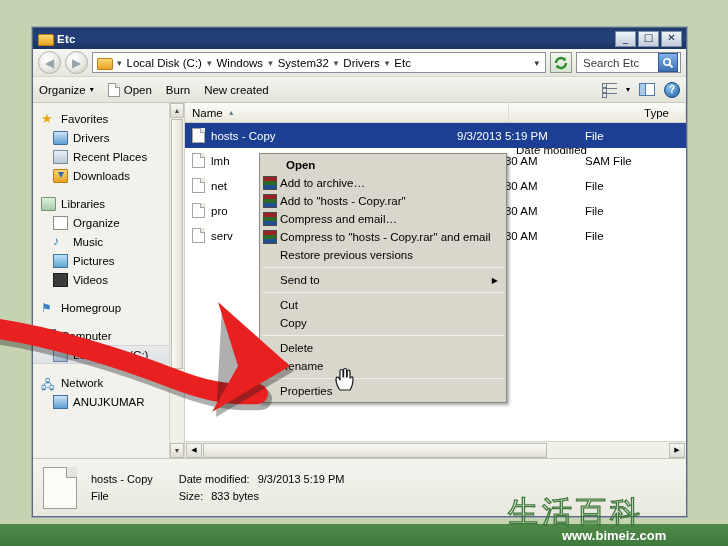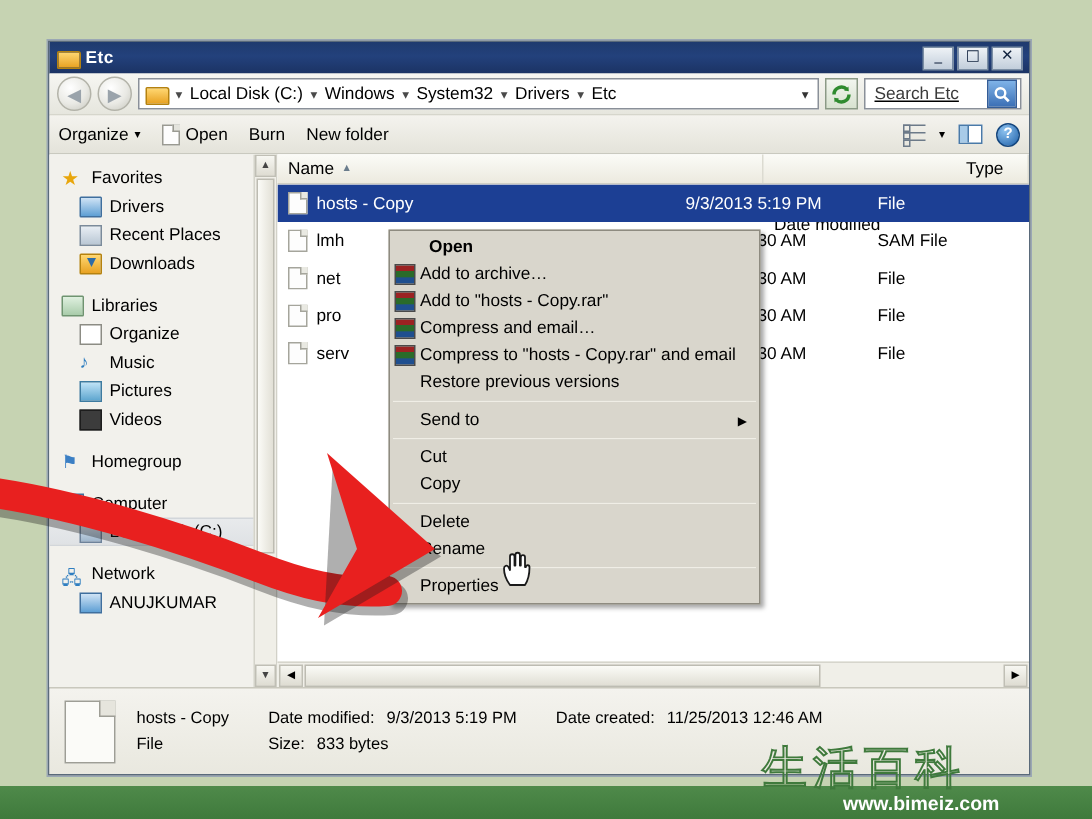--- a/index.html
+++ b/index.html
@@ -66,21 +66,21 @@
   .crumb { padding:0 2px; white-space:nowrap; }
   .sep { color:#4a4a4a; font-size:9px; padding:0 1px;}
   .addr-caret{ margin-left:auto; color:#333; font-size:9px; padding-right:3px;}
   .refreshbtn{
     width:22px; height:21px; border:1px solid #8b9a86;
     background:linear-gradient(to bottom,#f2f6ef,#d8e2d0);
     display:flex; align-items:center; justify-content:center;
   }
   #searchbox {
     width:105px; height:21px; background:#fff; border:1px solid #8a9099;
-    display:flex; align-items:center; padding:0 2px; font-size:11.5px;text-decoration:underline;
+    display:flex; align-items:center; padding:0 2px; font-size:11.5px;
   }
   #searchbox .ph{ color:#3a3a3a; padding-left:4px;}
   .searchicn{
     margin-left:auto; width:20px; height:19px;
     background:linear-gradient(to bottom,#7fb3e8,#3b6fb5);
     border:1px solid #335c97; display:flex; align-items:center; justify-content:center;
     color:#fff; font-size:11px;
   }
   
   #toolbar{
@@ -283,21 +283,21 @@
       <span class="tb-caret">▾</span>
     </div>
     <div class="tb-item">
       <span class="pagefile-ic"></span>
       <span>Open</span>
     </div>
     <div class="tb-item">
       <span>Burn</span>
     </div>
     <div class="tb-item">
-      <span>New folder</span>
+      <span>New created</span>
     </div>
     <div class="tb-right">
       <span class="viewic">
           <i></i>
           <i></i>
           <i></i>
         </span>
       <span class="tb-caret">▾</span>
       <span class="paneic">
           <b></b>
@@ -467,26 +467,20 @@
       <div class="det-col">
         <div class="det-line">
           <span class="det-k">Date modified:</span>
           <span>9/3/2013 5:19 PM</span>
         </div>
         <div class="det-line">
           <span class="det-k">Size:</span>
           <span>833 bytes</span>
         </div>
       </div>
-      <div class="det-col">
-        <div class="det-line">
-          <span class="det-k">Date created:</span>
-          <span>11/25/2013 12:46 AM</span>
-        </div>
-      </div>
     </div>
   </div>
 
 </div>
 
 <div id="ctxmenu">
   <div class="mi bold">
       <span>Open</span>
     </div>
   <div class="mi">

